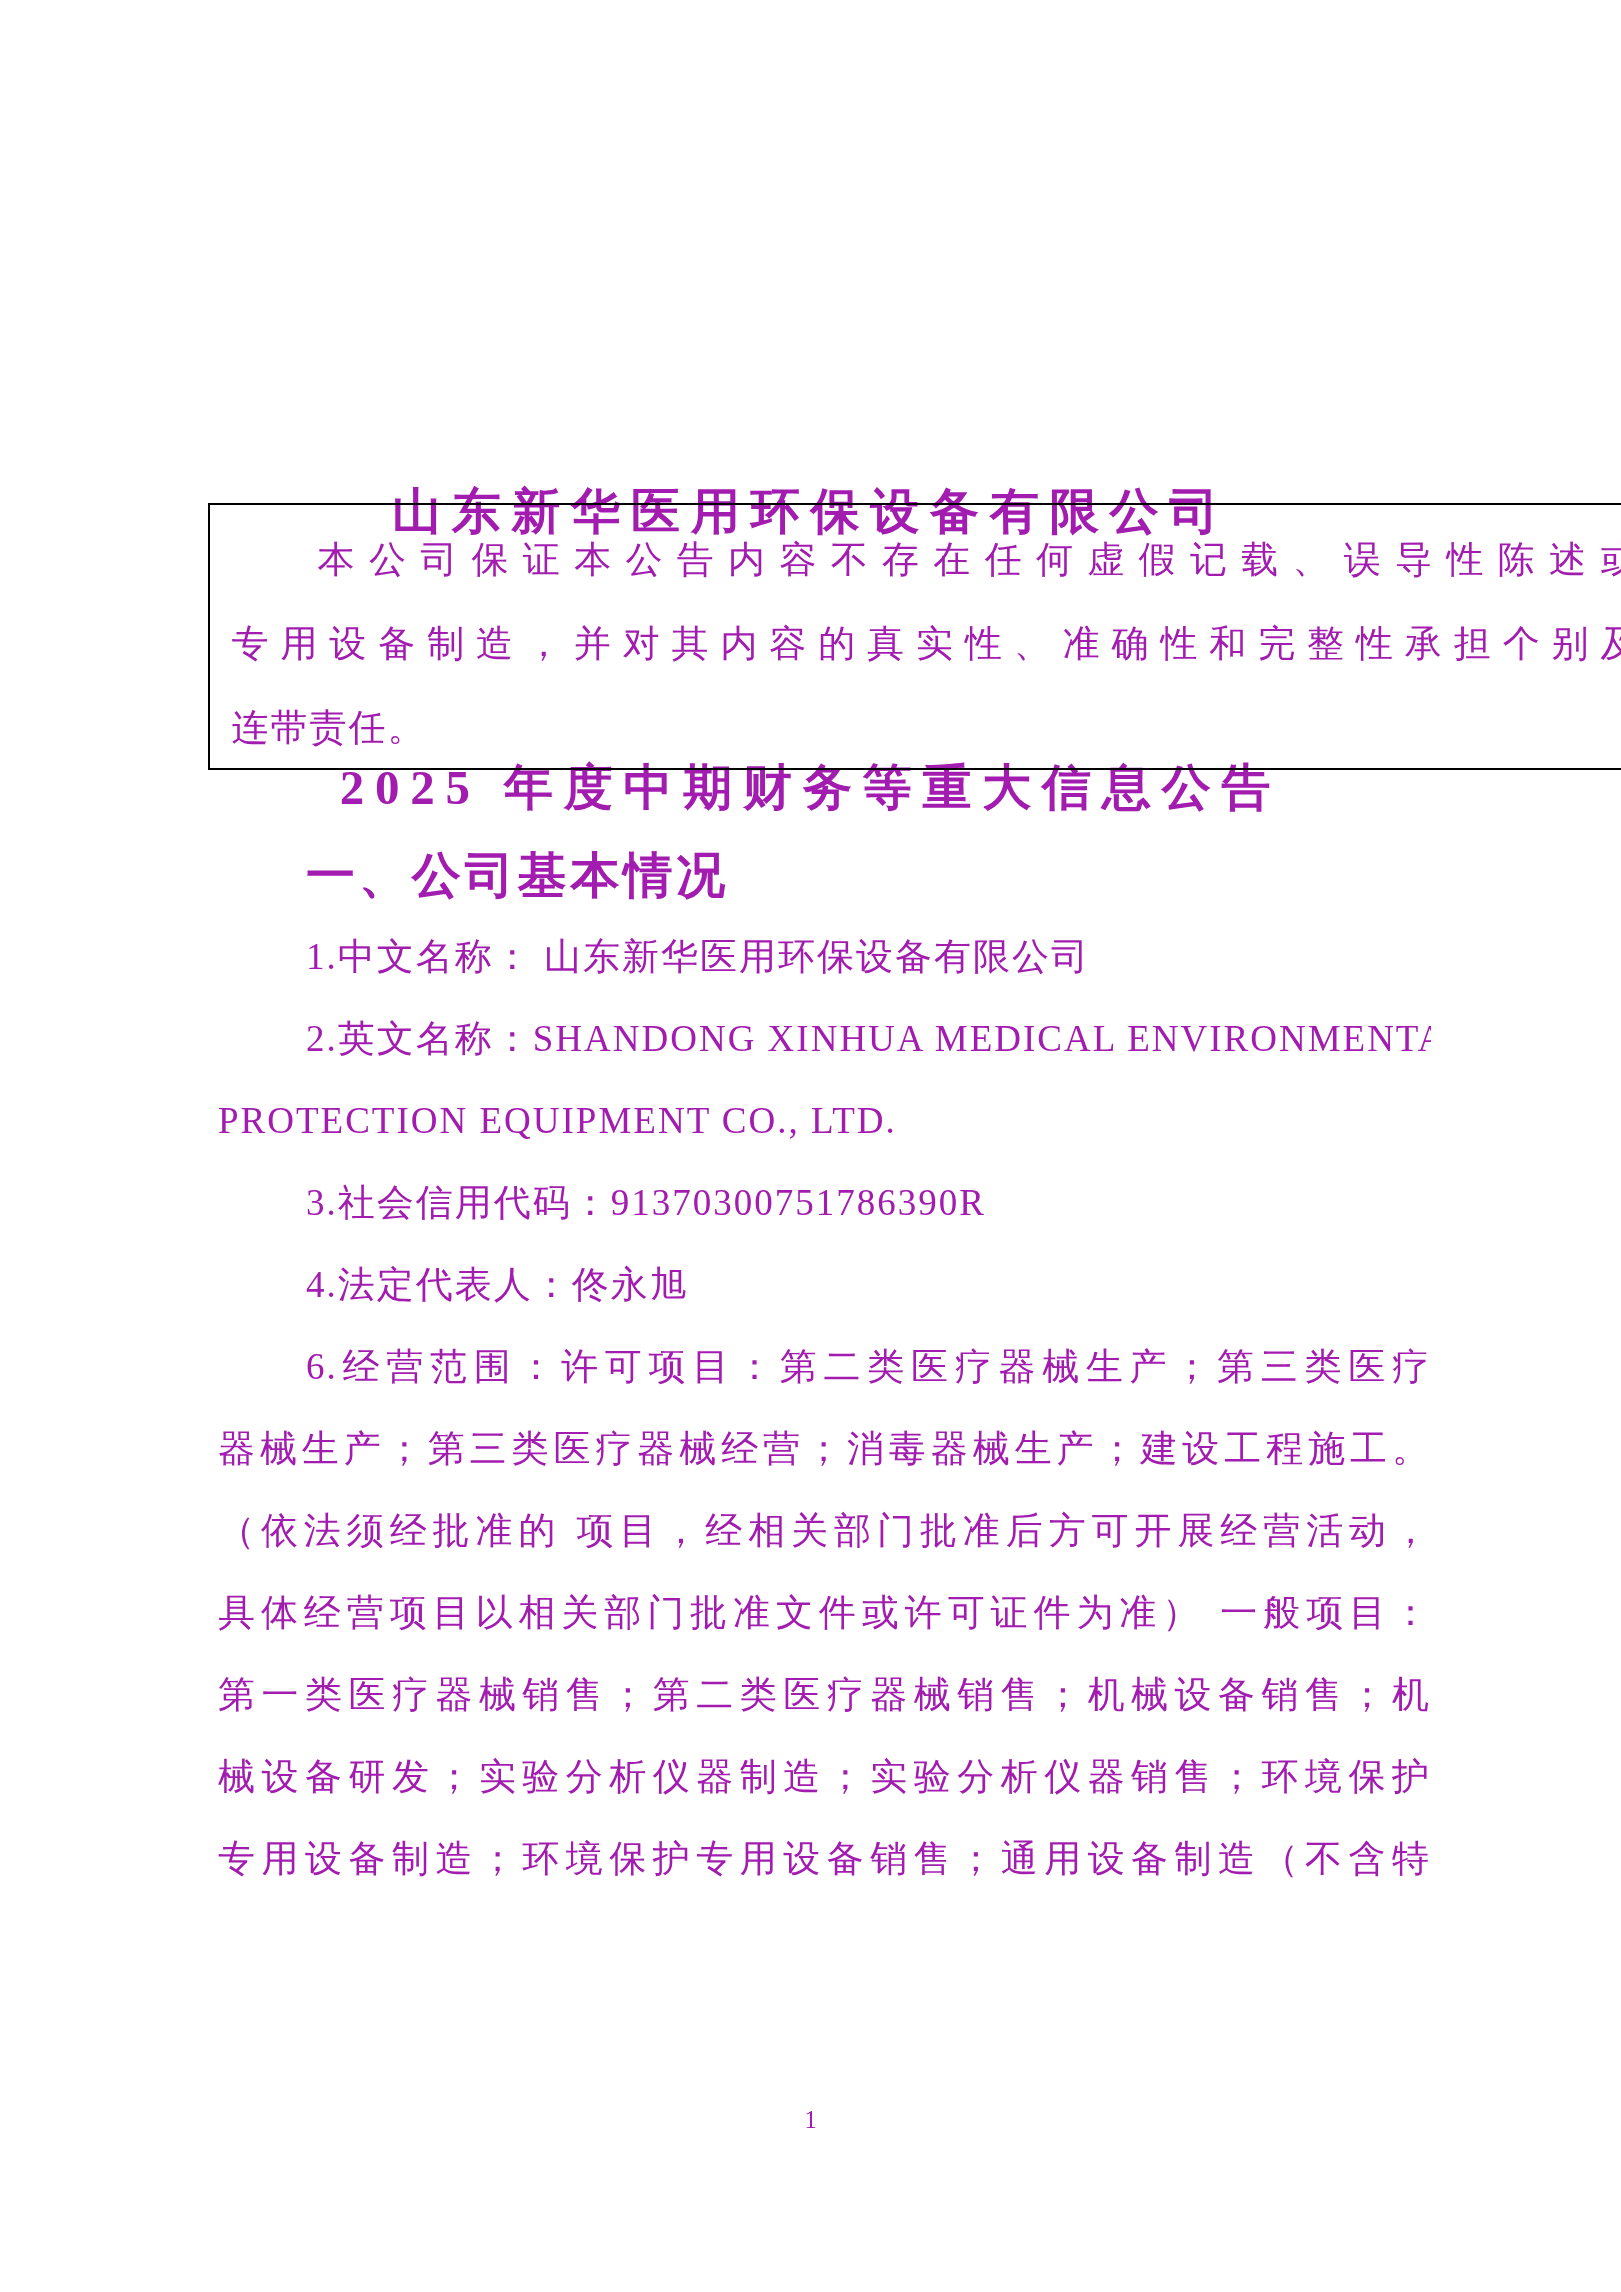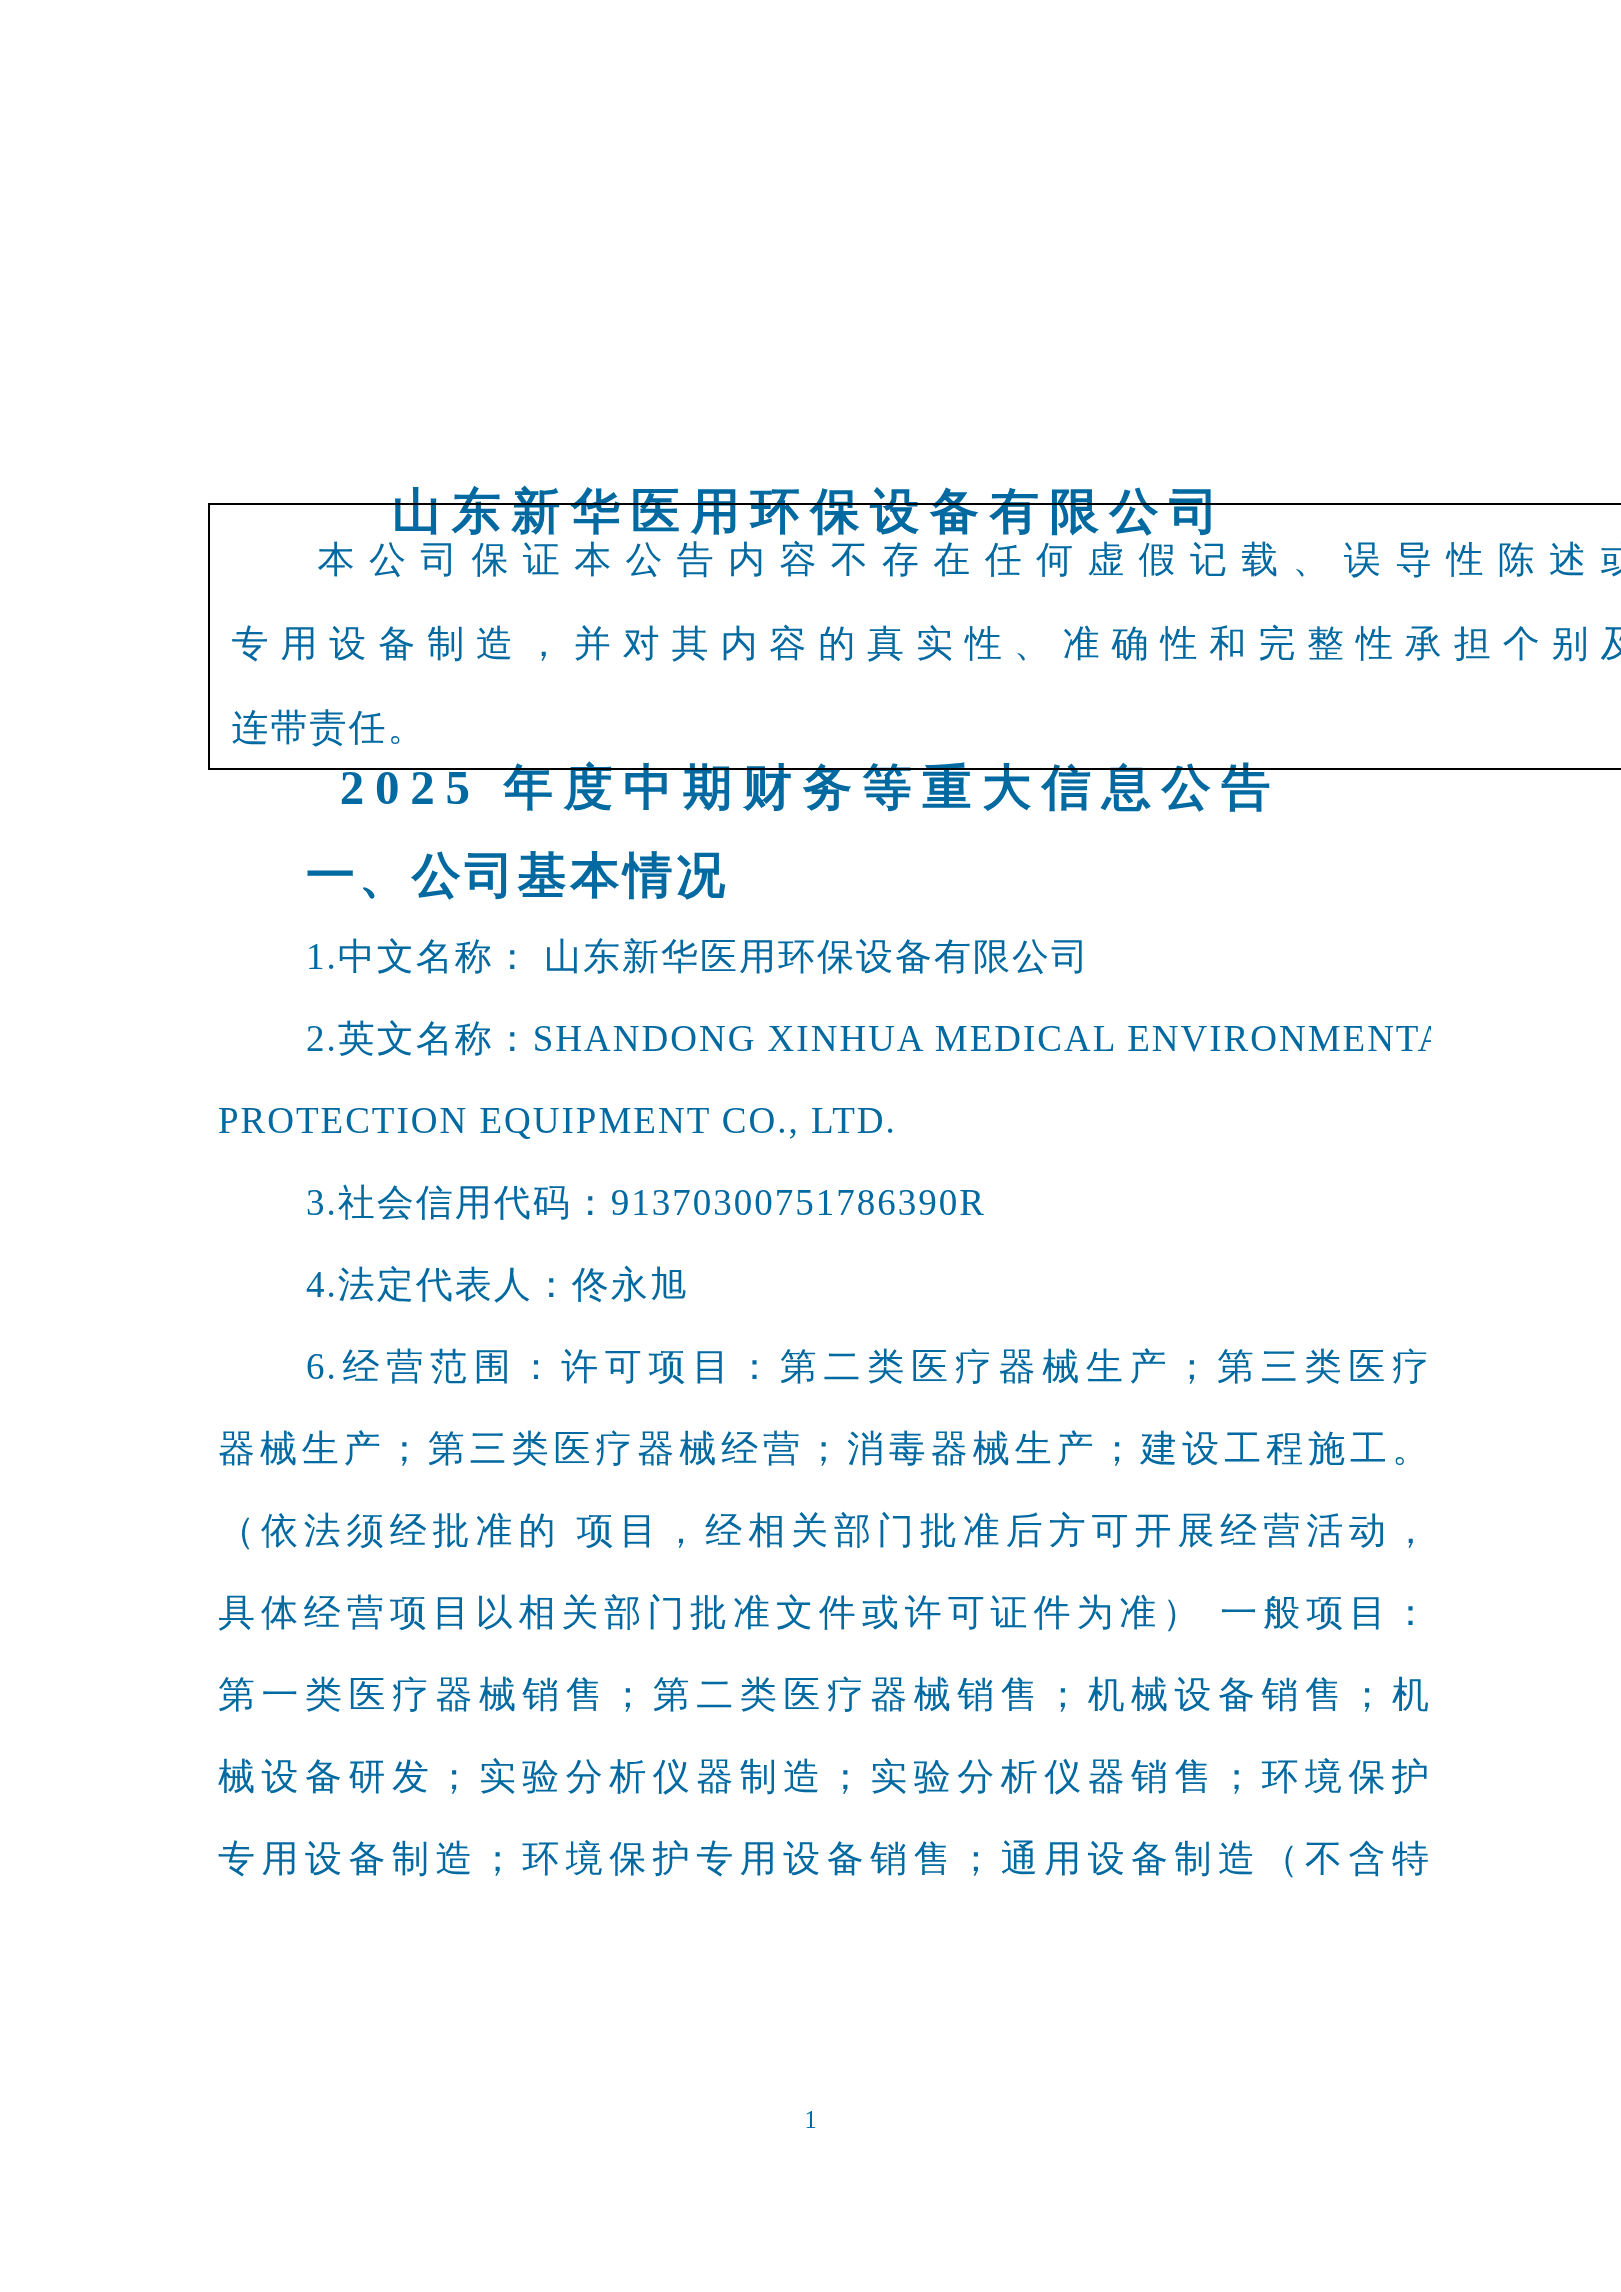--- a/index.html
+++ b/index.html
@@ -6,21 +6,21 @@
     margin: 0;
     padding: 0;
     background: #9e9e9e;
   }
   .page {
     position: relative;
     width: 1621px;
     height: 2293px;
     margin: 0 auto;
     background: #ffffff;
-    color: #0369a1;
+    color: #a21caf;
     font-family: "Liberation Serif", "DejaVu Serif", serif;
     overflow: hidden;
   }
   
   .doc-title {
     position: absolute;
     top: 282px;
     left: 0;
     right: 0;
     text-align: center;

